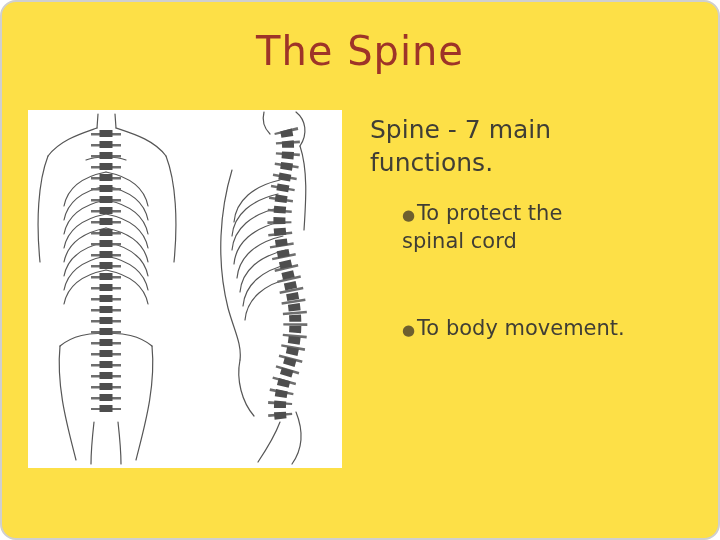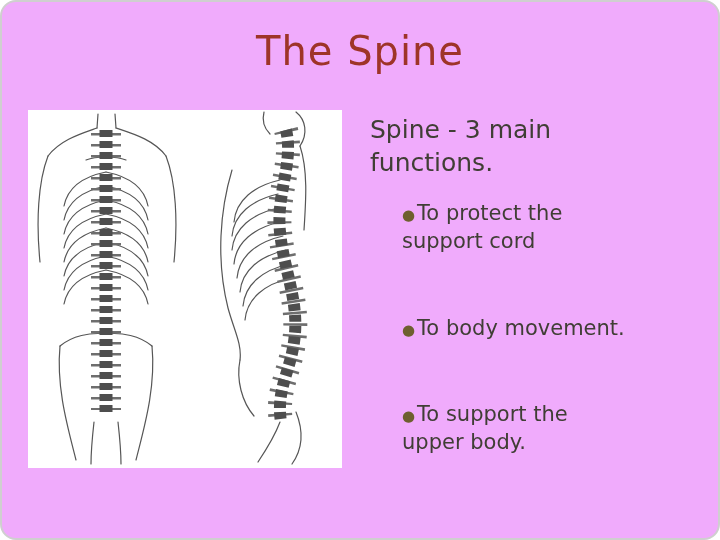--- a/index.html
+++ b/index.html
@@ -1,20 +1,20 @@
 <!DOCTYPE html>
 <html><head>
 <meta charset="utf-8">
 <style>
   html,body{margin:0;padding:0;background:#ffffff;}
   .slide{
     position:relative;
     width:720px;height:540px;
     box-sizing:border-box;
-    background:#f0abfc;
+    background:#fde047;
     border:2px solid #cfcfcf;
     border-radius:16px;
     overflow:hidden;
     font-family:"DejaVu Sans", sans-serif;
   }
   .title{
     position:absolute;
     top:26px;left:0;width:100%;
     margin:0;
     text-align:center;
@@ -119,27 +119,24 @@
           <use href="#ribS" transform="translate(261,154)"></use>
           <use href="#ribS" transform="translate(263,168)"></use>
           <path d="M258,20 C266,52 248,84 252,122 C256,162 272,192 266,232 C262,262 248,280 253,312" stroke="#6e6e6e" stroke-width="24" stroke-dasharray="2.5 9" stroke-linecap="butt"></path>
           <path d="M258,20 C266,52 248,84 252,122 C256,162 272,192 266,232 C262,262 248,280 253,312" stroke="#4e4e4e" stroke-width="12" stroke-dasharray="7 4" stroke-linecap="butt"></path>
         </g>
       </g>
     </svg>
   </div>
 
   <div class="text-col">
-    <div class="subtitle">Spine - 3 main functions.</div>
+    <div class="subtitle">Spine - 7 main functions.</div>
     <ul class="bullets">
       <li class="bullet-item">
-        <span class="bullet-marker">●</span><span>To protect the support cord</span>
+        <span class="bullet-marker">●</span><span>To protect the spinal cord</span>
       </li>
       <li class="bullet-item">
         <span class="bullet-marker">●</span><span>To body movement.</span>
-      </li>
-      <li class="bullet-item">
-        <span class="bullet-marker">●</span><span>To support the upper body.</span>
       </li>
     </ul>
   </div>
 
 </div>
 
 </body></html>

